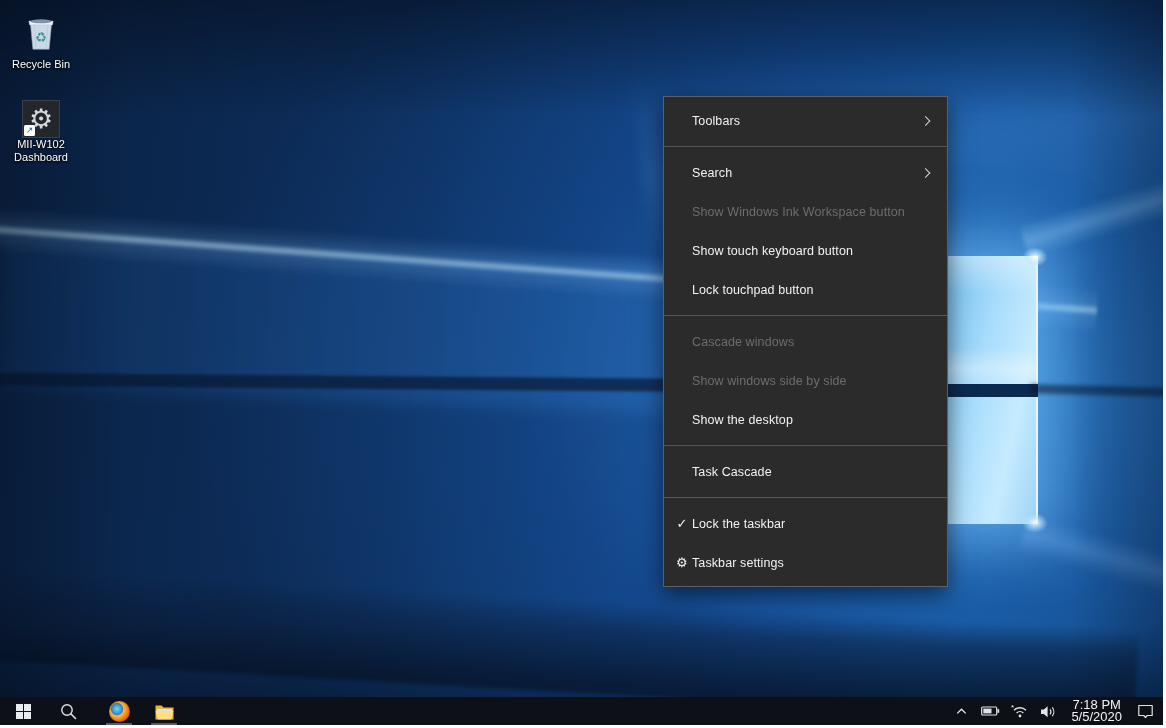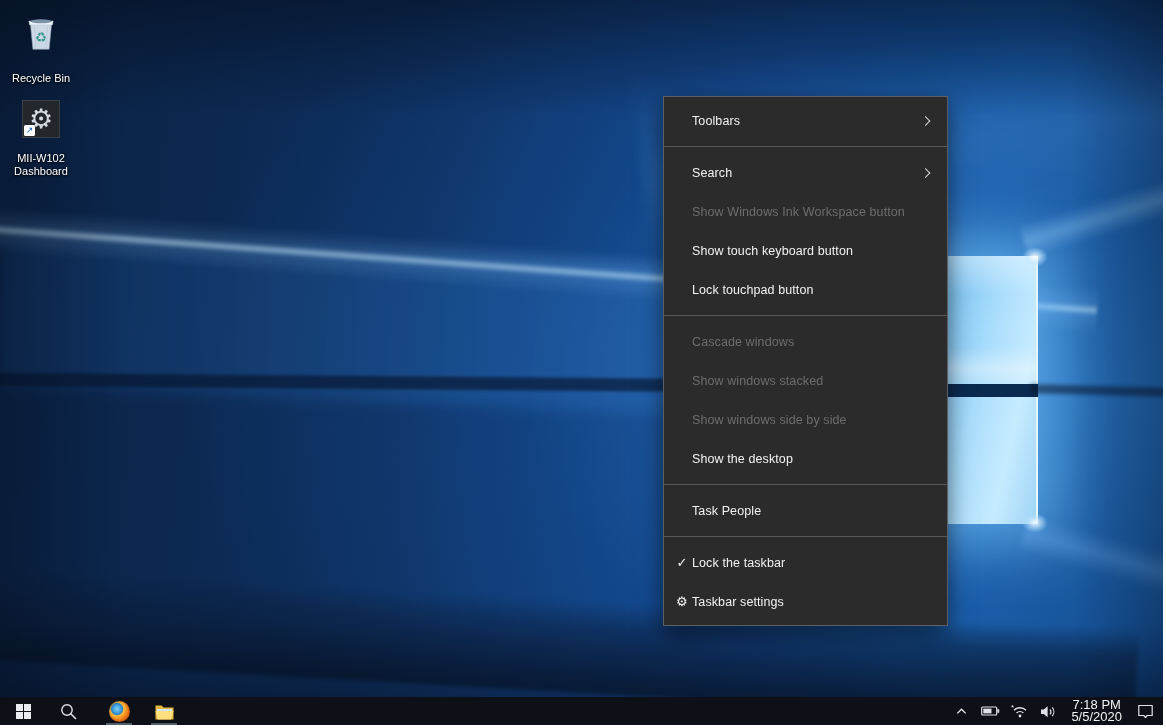--- a/index.html
+++ b/index.html
@@ -63,21 +63,21 @@
     background:#0b2a50; filter:blur(.6px);
   }
   .wp-window .glint { position:absolute; width:34px; height:26px; right:-16px;
     background:radial-gradient(closest-side, rgba(255,255,255,.95), rgba(190,230,255,.5) 45%, transparent 75%);
   }
   .wp-window .glint.top { top:-12px; }
   .wp-window .glint.bottom { bottom:-12px; }
 
   
   .desktop-icon { position:absolute; width:66px; text-align:center; z-index:10; cursor:default; }
-  .desktop-icon .di-label { margin-top:14px; font-size:11px; line-height:13px; color:#fff;
+  .desktop-icon .di-label { margin-top:0; font-size:11px; line-height:13px; color:#fff;
     text-shadow:0 1px 2px rgba(0,0,0,.95), 0 0 3px rgba(0,0,0,.75); }
   .icon-recycle { left:8px; top:12px; }
   .icon-dashboard { left:8px; top:100px; }
   .dash-tile { position:relative; width:38px; height:38px; margin:0 auto; background:#23272c;
     border:1px solid #3a4048; display:flex; align-items:center; justify-content:center; }
   .dash-gear { font-size:27px; color:#d4dae0; line-height:1; }
   .shortcut-badge { position:absolute; left:1px; bottom:1px; width:11px; height:11px; background:#fff;
     border-radius:1.5px; font-size:9px; line-height:11px; color:#1464c7; text-align:center; }
 
   
@@ -186,43 +186,38 @@
       </div>
 
       <div class="menu-separator"></div>
 
       <div class="menu-item disabled">
         <span class="mi-icon"></span>
         <span class="mi-label">Cascade windows</span>
 
       </div>
 
+
       <div class="menu-item disabled">
         <span class="mi-icon"></span>
-        <span class="mi-label">Show windows stacked</span>
-
-      </div>
-
-      <div class="menu-item disabled">
-        <span class="mi-icon"></span>
         <span class="mi-label">Show windows side by side</span>
 
       </div>
 
       <div class="menu-item">
         <span class="mi-icon"></span>
         <span class="mi-label">Show the desktop</span>
 
       </div>
 
       <div class="menu-separator"></div>
 
       <div class="menu-item">
         <span class="mi-icon"></span>
-        <span class="mi-label">Task People</span>
+        <span class="mi-label">Task Cascade</span>
 
       </div>
 
       <div class="menu-separator"></div>
 
       <div class="menu-item">
         <span class="mi-icon">✓</span>
         <span class="mi-label">Lock the taskbar</span>
 
       </div>

